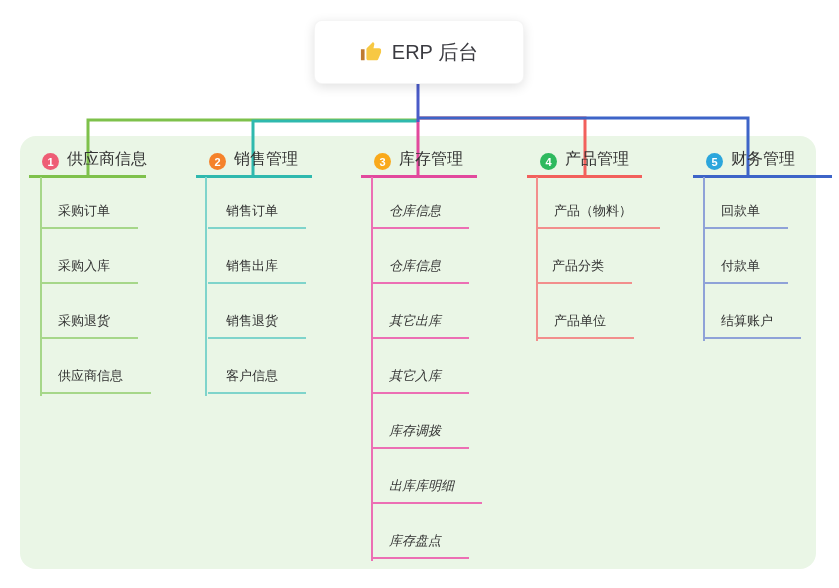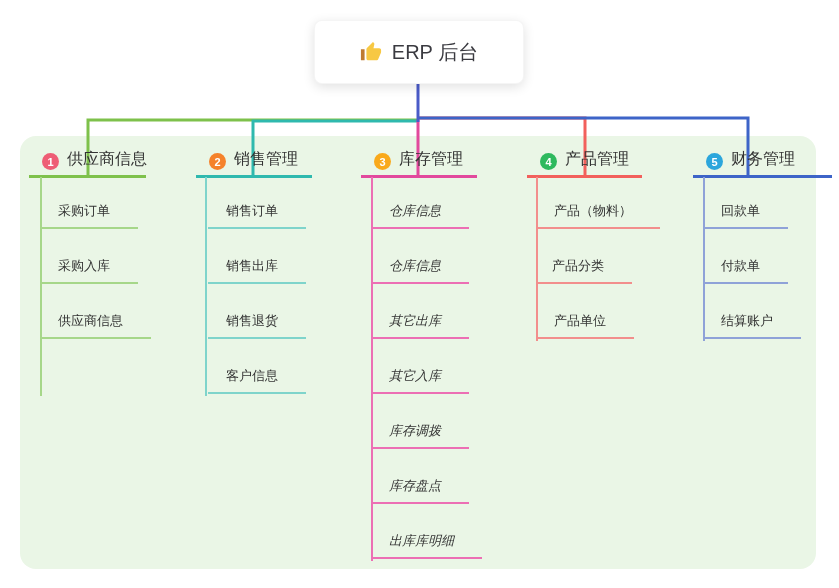--- a/index.html
+++ b/index.html
@@ -65,20 +65,21 @@
   </div>
 
   <div class="btitle t1" style="border-bottom-color: rgb(126, 193, 75);">
     <span class="badge" style="background: rgb(238, 93, 117);">1</span>
     <span>供应商信息</span>
   </div>
   <div class="trunk k1" style="background: rgb(166, 215, 137);"></div>
   <div class="items i1">
     <div class="item" style="border-bottom-color: rgb(166, 215, 137);">采购订单</div>
     <div class="item" style="border-bottom-color: rgb(166, 215, 137);">采购入库</div>
+    <div class="item" style="border-bottom-color: rgb(166, 215, 137);">采购退货</div>
     <div class="item" style="border-bottom-color: rgb(166, 215, 137);">供应商信息</div>
   </div>
 
   <div class="btitle t2" style="border-bottom-color: rgb(47, 185, 174);">
     <span class="badge" style="background: rgb(245, 130, 43);">2</span>
     <span>销售管理</span>
   </div>
   <div class="trunk k2" style="background: rgb(127, 212, 203);"></div>
   <div class="items i2">
     <div class="item" style="border-bottom-color: rgb(127, 212, 203);">销售订单</div>
@@ -91,22 +92,22 @@
     <span class="badge" style="background: rgb(249, 169, 27);">3</span>
     <span>库存管理</span>
   </div>
   <div class="trunk k3" style="background: rgb(236, 111, 180);"></div>
   <div class="items i3">
     <div class="item" style="border-bottom-color: rgb(236, 111, 180);">仓库信息</div>
     <div class="item" style="border-bottom-color: rgb(236, 111, 180);">仓库信息</div>
     <div class="item" style="border-bottom-color: rgb(236, 111, 180);">其它出库</div>
     <div class="item" style="border-bottom-color: rgb(236, 111, 180);">其它入库</div>
     <div class="item" style="border-bottom-color: rgb(236, 111, 180);">库存调拨</div>
+    <div class="item" style="border-bottom-color: rgb(236, 111, 180);">出库库明细</div>
     <div class="item" style="border-bottom-color: rgb(236, 111, 180);">库存盘点</div>
-    <div class="item" style="border-bottom-color: rgb(236, 111, 180);">出库库明细</div>
   </div>
 
   <div class="btitle t4" style="border-bottom-color: rgb(242, 96, 92);">
     <span class="badge" style="background: rgb(46, 185, 94);">4</span>
     <span>产品管理</span>
   </div>
   <div class="trunk k4" style="background: rgb(242, 142, 140);"></div>
   <div class="items i4">
     <div class="item" style="border-bottom-color: rgb(242, 142, 140);">产品（物料）</div>
     <div class="item" style="border-bottom-color: rgb(242, 142, 140); padding-left: 16px;">产品分类</div>

